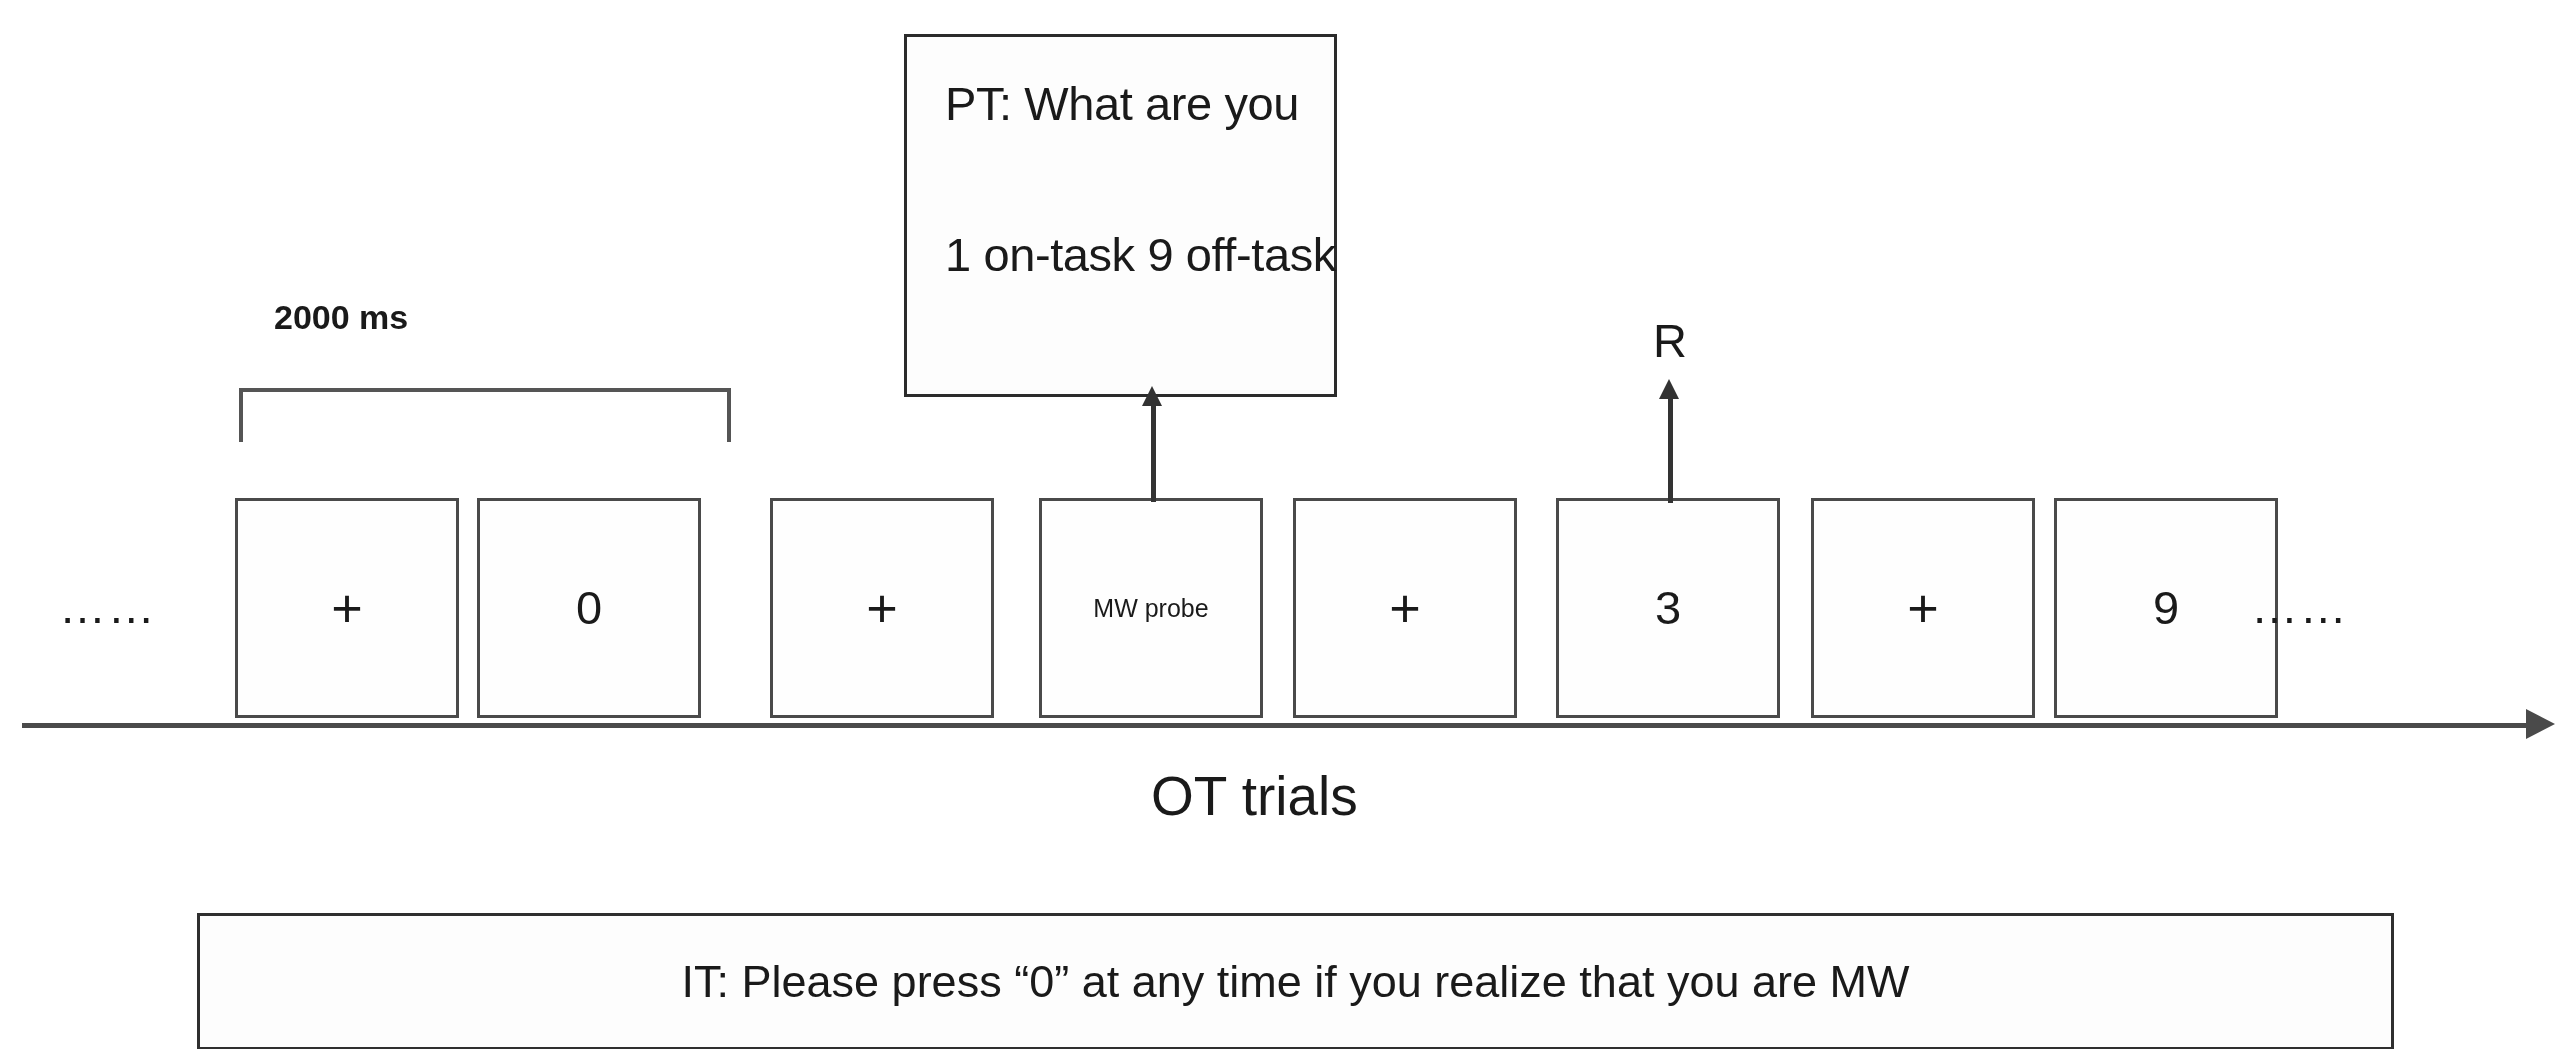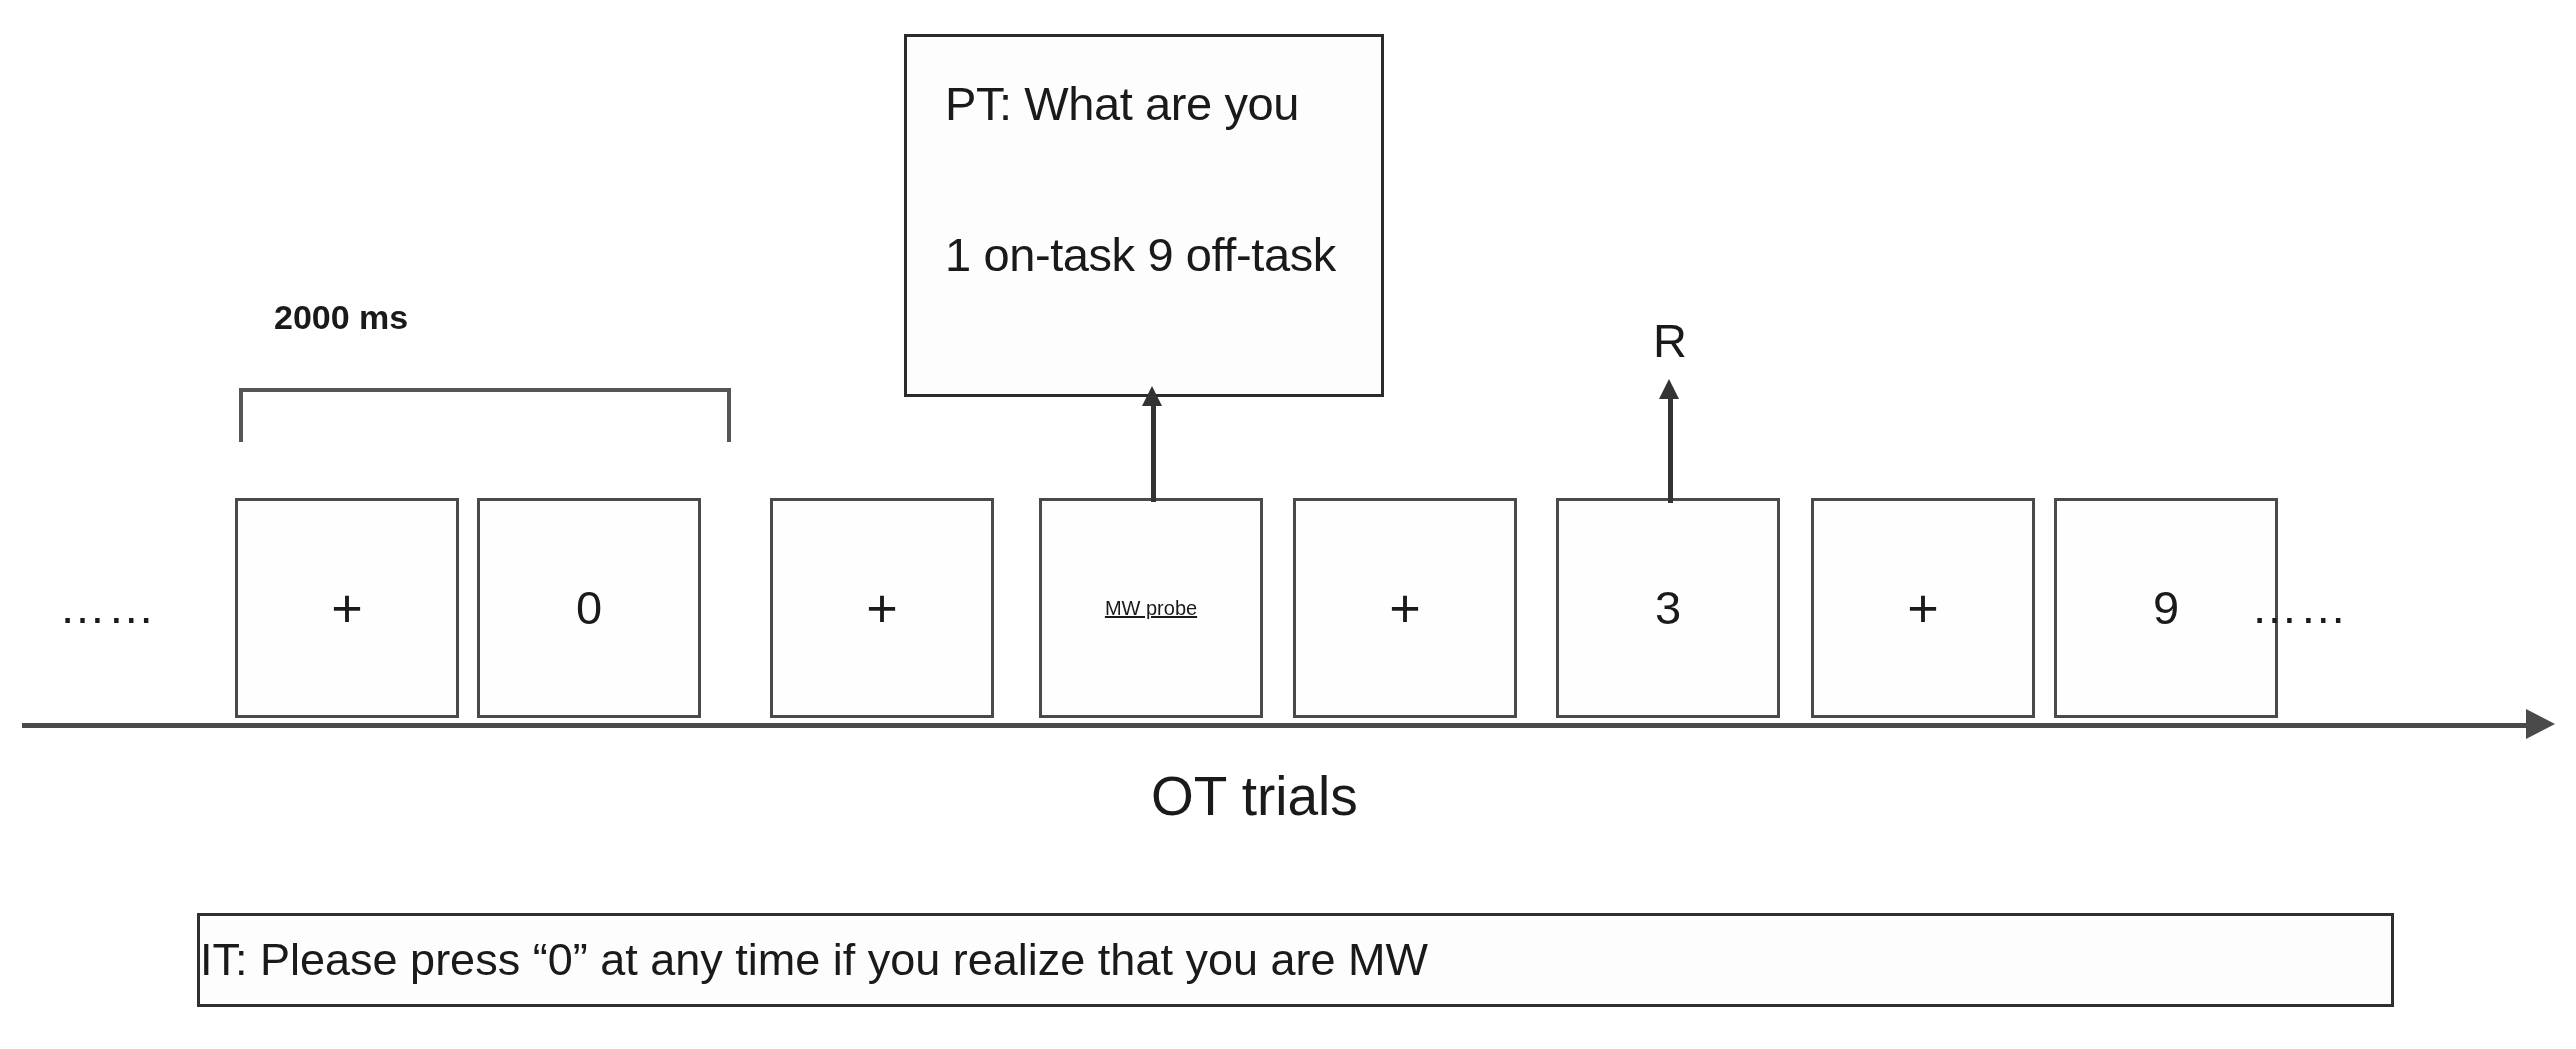--- a/index.html
+++ b/index.html
@@ -17,21 +17,21 @@
     height: 1049px;
     background: #ffffff;
     overflow: hidden;
   }
 
   
   .pt-box {
     position: absolute;
     left: 904px;
     top: 34px;
-    width: 480px;
+    width: 433px;
     height: 363px;
     border: 3.6px solid #2b2b2b;
     background: #fdfdfd;
     box-sizing: border-box;
   }
   .pt-line {
     position: absolute;
     left: 38px;
     font-size: 47px;
     line-height: 56px;
@@ -79,23 +79,22 @@
     align-items: center;
     justify-content: center;
   }
   .trial-label {
     font-size: 47px;
     line-height: 50px;
     color: #1a1a1a;
     text-align: center;
   }
   .trial-label.small {
-    font-size: 20px;
+    font-size: 25px;
     line-height: 38px;
-    text-decoration: underline;
   }
   .trial-label.plus {
     font-size: 54px;
     font-weight: 500;
   }
 
   
   .axis {
     position: absolute;
     left: 21.5px;
@@ -165,26 +164,27 @@
     color: #1a1a1a;
     white-space: nowrap;
   }
 
   
   .it-box {
     position: absolute;
     left: 197px;
     top: 913px;
     width: 2197px;
-    height: 94px;
+    height: 137px;
     border: 3.6px solid #2f2f2f;
     background: #fdfdfd;
     box-sizing: border-box;
     display: flex;
     align-items: center;
+    justify-content: center;
   }
   .it-text {
     font-size: 45px;
     line-height: 50px;
     color: #1a1a1a;
     white-space: nowrap;
   }
 </style>
 </head>
 <body>

